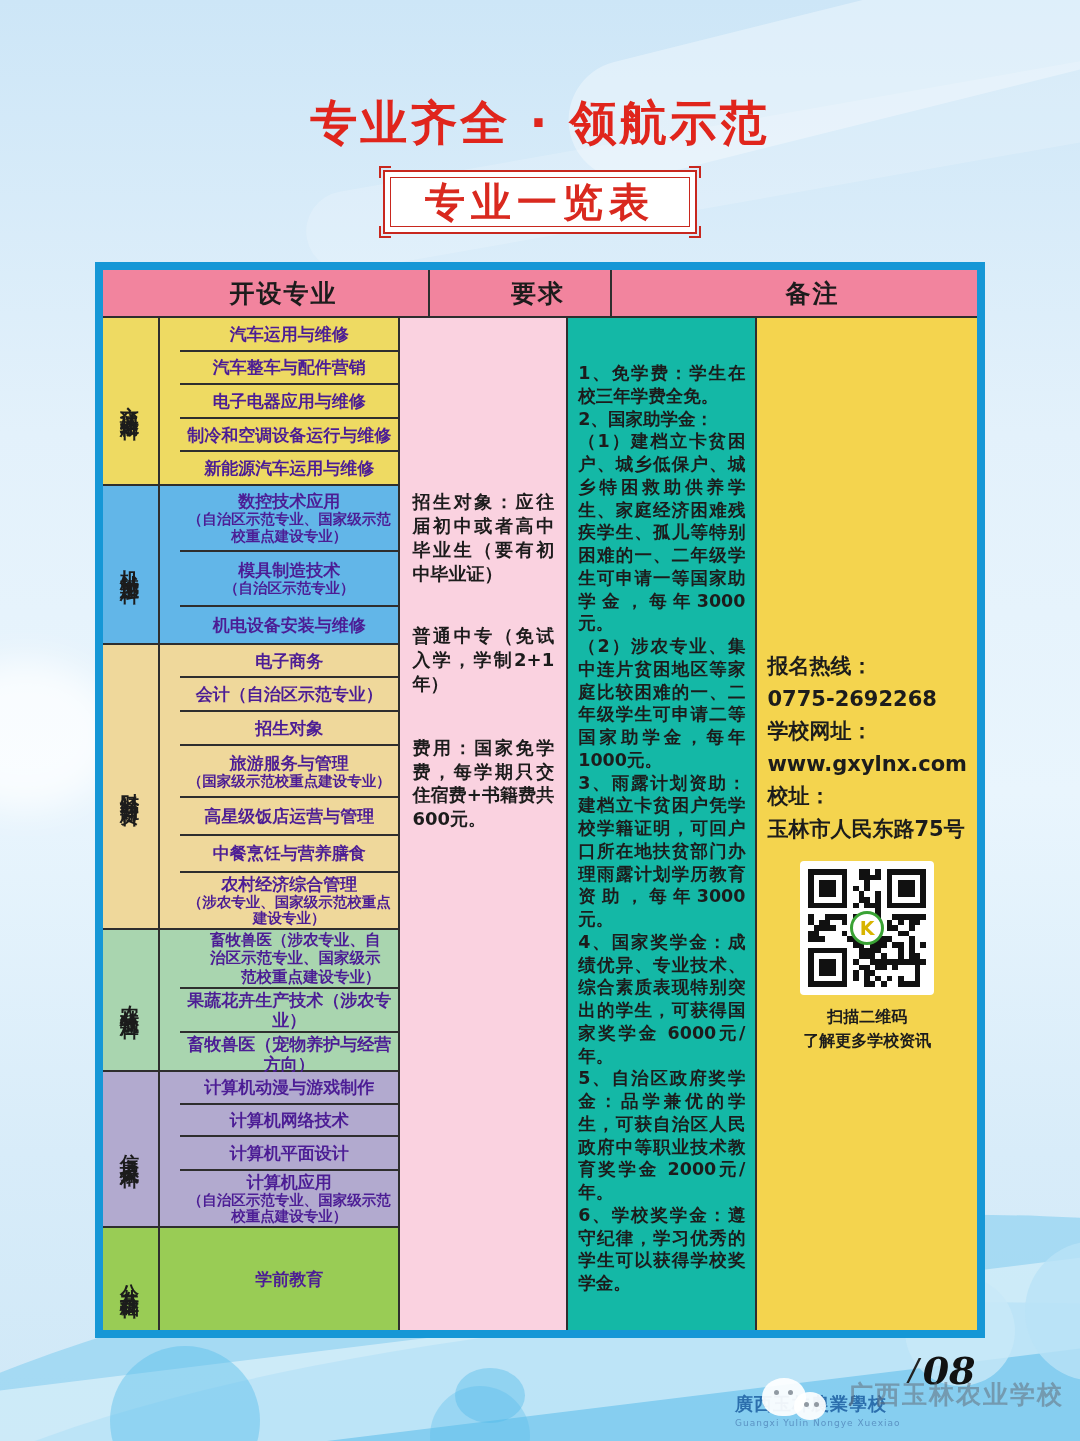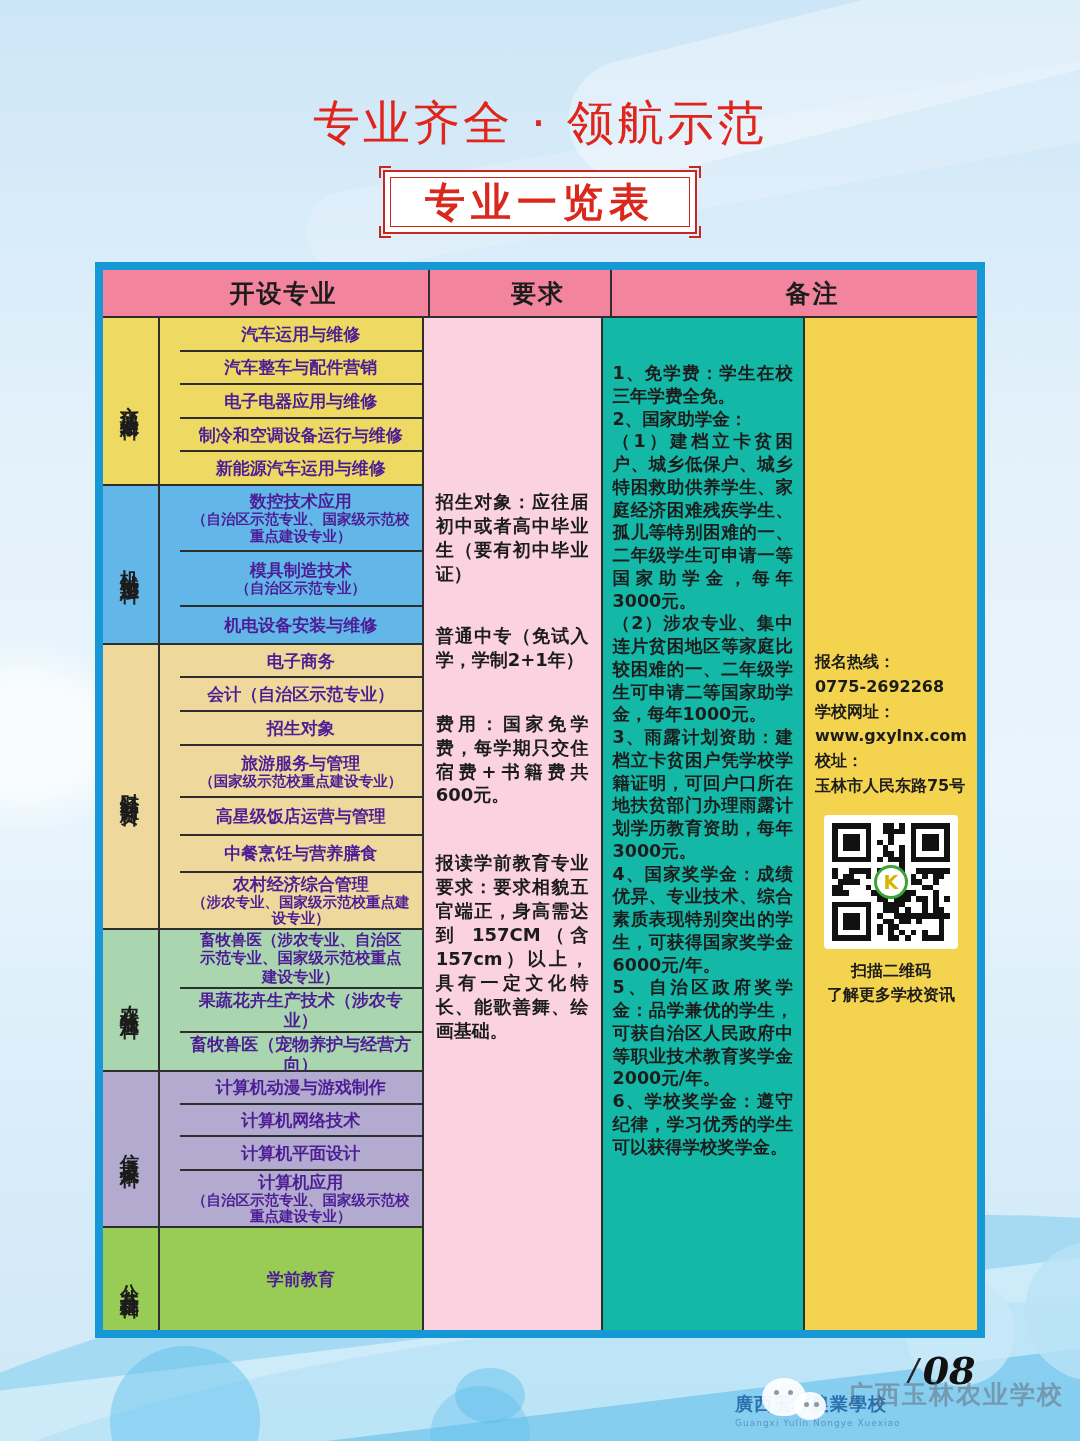--- a/index.html
+++ b/index.html
@@ -21,21 +21,21 @@
   .bubble { position:absolute; border-radius:50%; }
   .b1 { width:150px; height:150px; left:110px; bottom:-55px; background:rgba(90,190,234,.45); }
   .b2 { width:100px; height:100px; left:430px; bottom:-45px; background:rgba(90,190,234,.35); }
   .b3 { width:110px; height:110px; left:905px; bottom:55px; background:rgba(200,232,248,.8); }
   .b4 { width:140px; height:140px; left:1025px; bottom:60px; background:rgba(185,226,246,.8); }
   .b5 { width:70px; height:55px; left:455px; bottom:18px; background:rgba(80,185,232,.4); }
 
   
   .main-title {
     position:absolute; top:92px; left:0; width:100%; text-align:center;
-    font-size:47px; font-weight:400; color:#e0251c; letter-spacing:3px;
+    font-size:47px; font-weight:700; color:#e0251c; letter-spacing:3px;
   }
   .subtitle-box {
     position:absolute; top:170px; left:50%; transform:translateX(-50%);
     width:314px; height:64px; background:#ffffff;
     border:2px solid #c8271e; outline:1px solid #c8271e; outline-offset:-8px;
     display:flex; align-items:center; justify-content:center;
   }
   .subtitle-box .corner { position:absolute; width:12px; height:12px; border:2px solid #c8271e; }
   .corner.tl { left:-6px; top:-6px; border-right:none; border-bottom:none; }
   .corner.tr { right:-6px; top:-6px; border-left:none; border-bottom:none; }
@@ -70,33 +70,33 @@
     writing-mode:vertical-rl; text-orientation:upright; font-weight:700; font-size:19px; letter-spacing:4px; color:#1c1c1c;
   }
   .mlist { flex:1; display:flex; flex-direction:column; }
   .mcell {
     display:flex; flex-direction:column; align-items:center; justify-content:center;
     border-bottom:2px solid #2e2e2e; text-align:center; padding:1px 6px; color:#4c1d95;margin-left:20px;
   }
   .mcell:last-child { border-bottom:none; }
   .mname { font-size:17px; font-weight:700; line-height:1.18; }
   .mnote { font-size:14.5px; font-weight:700; line-height:1.15; }
-  .wrap3 .mname { font-size:15.5px; padding:0 12px; }
+  .wrap3 .mname { font-size:15.5px; padding:0 12px;text-align:right; }
 
   .req-col { width:182px; background:#fad2e0; border-right:2px solid #2e2e2e; padding:172px 12px 0; color:#1c1c1c; }
   .req-col p { font-size:18px; font-weight:700; line-height:1.33; text-align:justify; }
   .req-p2 { margin-top:38px; }
   .req-p3 { margin-top:40px; }
   .req-p4 { margin-top:44px; }
 
   .policy-col { width:206px; background:#14b8a6; border-right:2px solid #2e2e2e; padding:44px 10px 0; color:#1c1c1c; }
   .policy-col p { font-size:17.5px; font-weight:700; line-height:1.3; text-align:justify; }
 
   .remarks-col { flex:1; background:#f4d44e; padding:332px 10px 0; color:#1c1c1c; }
-  .remark-line { font-size:16px; font-weight:700; line-height:1.55; }
+  .remark-line { font-size:21px; font-weight:700; line-height:1.55; }
   .qr-wrap { width:134px; height:134px; background:#ffffff; margin:16px auto 10px; padding:8px; position:relative; border-radius:4px; }
   .qr-wrap svg { width:100%; height:100%; }
   .qr-logo {
     position:absolute; left:50%; top:50%; transform:translate(-50%,-50%);
     width:34px; height:34px; border-radius:50%; background:#fff; border:3px solid #3aa335;
     display:flex; align-items:center; justify-content:center;
     font-size:19px; font-weight:900; color:#d8b400;
   }
   .qr-caption { text-align:center; font-size:16px; font-weight:700; line-height:1.5; color:#1c1c1c; }
 
@@ -263,21 +263,20 @@
                 <span class="mname">学前教育</span>
               </div>
           </div>
         </div>
       </div>
 
       <div class="req-col">
         <p>招生对象：应往届初中或者高中毕业生（要有初中毕业证）</p>
         <p class="req-p2">普通中专（免试入学，学制2+1年）</p>
         <p class="req-p3">费用：国家免学费，每学期只交住宿费+书籍费共600元。</p>
-        <p class="req-p4">报读学前教育专业要求：要求相貌五官端正，身高需达到 157CM（含157cm）以上，具有一定文化特长、能歌善舞、绘画基础。</p>
       </div>
 
       <div class="policy-col">
         <p>1、免学费：学生在校三年学费全免。</p>
         <p>2、国家助学金：</p>
         <p>（1）建档立卡贫困户、城乡低保户、城乡特困救助供养学生、家庭经济困难残疾学生、孤儿等特别困难的一、二年级学生可申请一等国家助学金，每年3000元。</p>
         <p>（2）涉农专业、集中连片贫困地区等家庭比较困难的一、二年级学生可申请二等国家助学金，每年1000元。</p>
         <p>3、雨露计划资助：建档立卡贫困户凭学校学籍证明，可回户口所在地扶贫部门办理雨露计划学历教育资助，每年3000元。</p>
         <p>4、国家奖学金：成绩优异、专业技术、综合素质表现特别突出的学生，可获得国家奖学金 6000元/年。</p>
         <p>5、自治区政府奖学金：品学兼优的学生，可获自治区人民政府中等职业技术教育奖学金 2000元/年。</p>

